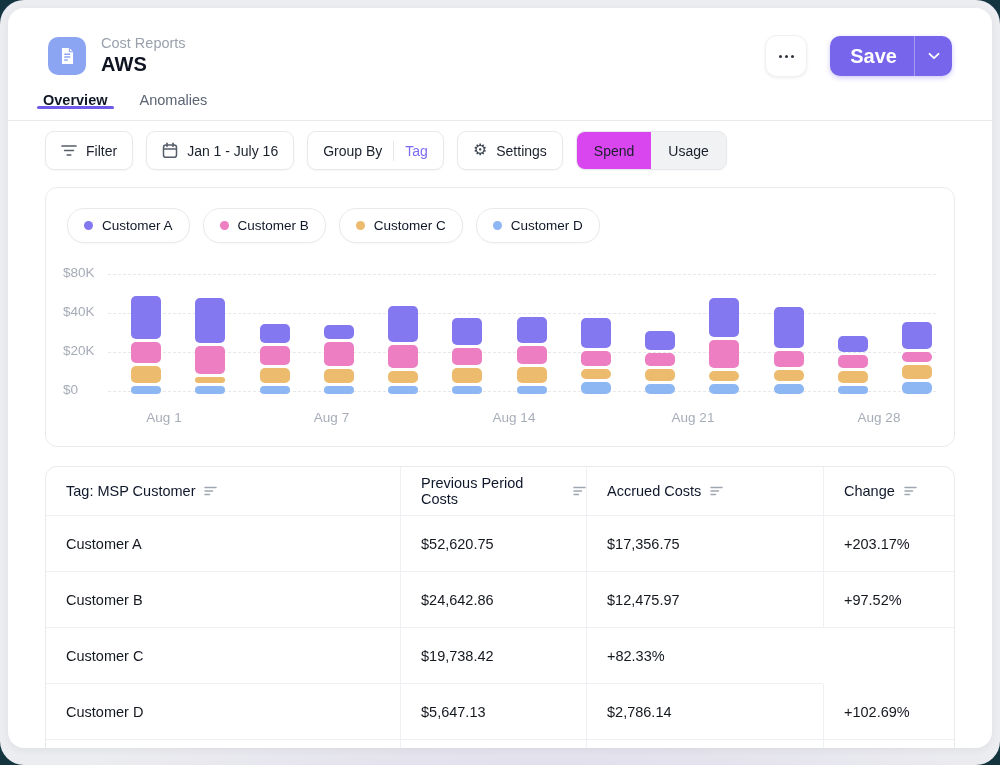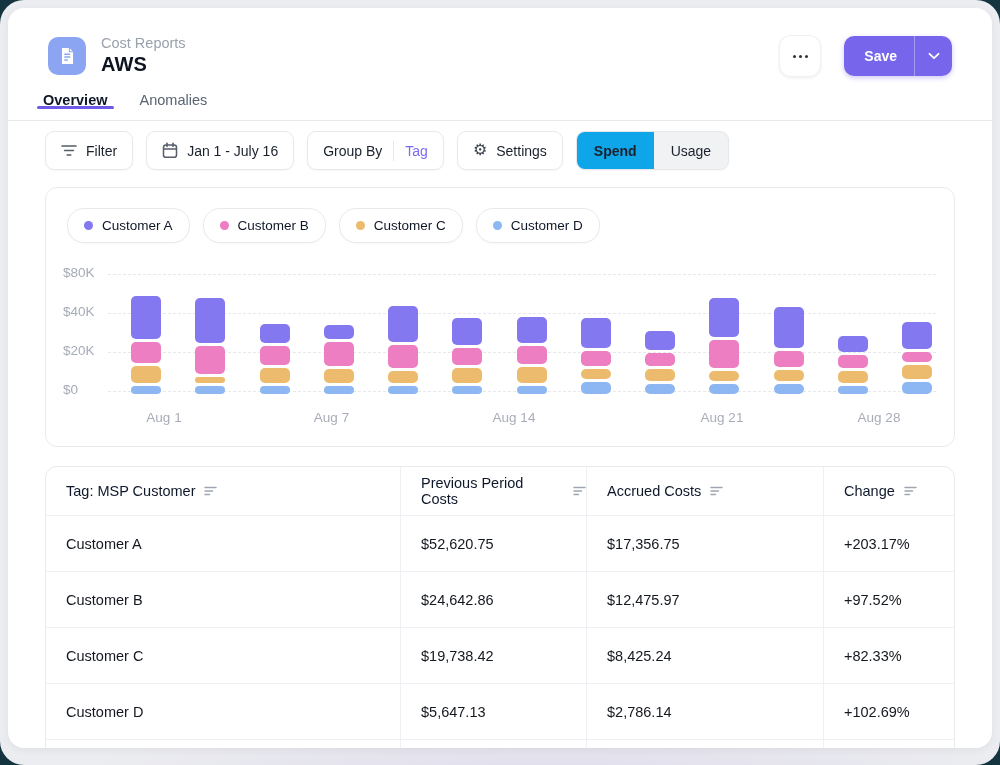--- a/index.html
+++ b/index.html
@@ -19,42 +19,42 @@
   .breadcrumb{font-size:14.5px;color:#9AA1AC;}
   .page-title{font-size:20px;font-weight:700;color:#0D1320;letter-spacing:.2px;}
 
   .header-actions{position:absolute;right:40px;top:27px;display:flex;align-items:center;gap:23px;}
   .more-btn{width:40px;height:40px;border-radius:12px;background:#fff;border:1px solid #F0F1F4;
         box-shadow:0 1px 3px rgba(16,24,40,.08);display:flex;align-items:center;justify-content:center;cursor:pointer;}
   .dots{display:flex;gap:3px;}
   .dots i{width:3px;height:3px;border-radius:50%;background:#30363F;display:block;}
   .save-btn{height:40px;border-radius:10px;display:flex;align-items:stretch;color:#fff;cursor:pointer;
         box-shadow:0 2px 5px rgba(119,101,236,.35);overflow:hidden;}
-  .save-label{display:flex;align-items:center;padding:0 17px 0 20px;font-size:14px;font-weight:700;}
+  .save-label{display:flex;align-items:center;padding:0 17px 0 20px;font-size:20px;font-weight:700;}
   .save-divider{width:1px;background:rgba(255,255,255,.35);}
   .save-caret{width:37px;display:flex;align-items:center;justify-content:center;}
 
   
   .tabs{position:absolute;left:35px;top:84px;display:flex;gap:32px;z-index:3;}
   .tab{font-size:14.5px;color:#5A6472;padding-bottom:1px;cursor:pointer;position:relative;}
   .tab.active{color:#101828;font-weight:700;}
   .tab.active::after{content:"";position:absolute;left:-6px;right:-6px;bottom:0;height:3px;border-radius:3px;}
   .tabs-divider{position:absolute;left:0;top:112px;width:100%;height:1px;background:#E9EAEE;}
 
   
   .toolbar{position:absolute;left:37px;top:123px;display:flex;gap:13px;align-items:center;}
   .tbtn{height:37px;border:1px solid #E7E8EC;border-radius:9px;background:#fff;display:flex;align-items:center;
         gap:9px;padding:0 15px;font-size:14px;color:#1A202C;box-shadow:0 1px 2px rgba(16,24,40,.04);cursor:pointer;white-space:nowrap;}
   .tbtn .vdiv{width:1px;height:20px;background:#E5E7EB;margin:0 2px;}
   .groupby-value{font-weight:400;}
   .gear-glyph{font-size:16px;color:#3F4651;line-height:1;margin-top:-1px;}
   .segmented{height:37px;border:1px solid #E7E8EC;border-radius:9px;background:#F1F2F4;display:flex;
         overflow:hidden;box-shadow:0 1px 2px rgba(16,24,40,.04);}
   .seg-item{padding:0 17px;display:flex;align-items:center;font-size:14px;color:#1A202C;cursor:pointer;}
-  .seg-item.active{background:#0ea5e9;font-weight:bold;}
+  .seg-item.active{background:#d946ef;}
 
   
   .chart-card{position:absolute;left:37px;top:179px;width:908px;height:258px;border:1px solid #E8EAEE;
         border-radius:12px;background:#fff;}
   .legend{position:absolute;left:21px;top:20px;display:flex;gap:13px;}
   .legend-pill{height:33px;border:1px solid #E7E9ED;border-radius:17px;display:flex;align-items:center;gap:9px;
         padding:0 16px;font-size:13.5px;color:#101828;background:#fff;box-shadow:0 1px 2px rgba(16,24,40,.03);cursor:pointer;}
   .legend-dot{width:9px;height:9px;border-radius:50%;}
   .gridline{position:absolute;left:62px;right:18px;height:0;border-top:1.5px dashed #E6E8EC;}
   .ytick{position:absolute;left:17px;font-size:13.5px;color:#A5ABB6;}
@@ -182,21 +182,21 @@
           <div class="ytick" style="top: 77px;">$80K</div>
           <div class="gridline" style="top: 125px;"></div>
           <div class="ytick" style="top: 116px;">$40K</div>
           <div class="gridline" style="top: 164px;"></div>
           <div class="ytick" style="top: 155px;">$20K</div>
           <div class="gridline" style="top: 203px;"></div>
           <div class="ytick" style="top: 194px;">$0</div>
           <div class="xtick" style="left: 118px;">Aug 1</div>
           <div class="xtick" style="left: 285.5px;">Aug 7</div>
           <div class="xtick" style="left: 468px;">Aug 14</div>
-          <div class="xtick" style="left: 676px;">Aug 21</div>
+          <div class="xtick" style="left: 647px;">Aug 21</div>
           <div class="xtick" style="left: 833px;">Aug 28</div>
           <div class="bar-seg" style="left: 85px; top: 197.63px; height: 8.37px; background: rgb(141, 183, 242);"></div>
           <div class="bar-seg" style="left: 85px; top: 177.68px; height: 16.95px; background: rgb(236, 187, 110);"></div>
           <div class="bar-seg" style="left: 85px; top: 153.8px; height: 20.88px; background: rgb(236, 126, 193);"></div>
           <div class="bar-seg" style="left: 85px; top: 107.547px; height: 43.2525px; background: rgb(131, 120, 240);"></div>
           <div class="bar-seg" style="left: 149.25px; top: 197.63px; height: 8.37px; background: rgb(141, 183, 242);"></div>
           <div class="bar-seg" style="left: 149.25px; top: 188.81px; height: 5.82px; background: rgb(236, 187, 110);"></div>
           <div class="bar-seg" style="left: 149.25px; top: 157.7px; height: 28.11px; background: rgb(236, 126, 193);"></div>
           <div class="bar-seg" style="left: 149.25px; top: 109.595px; height: 45.105px; background: rgb(131, 120, 240);"></div>
           <div class="bar-seg" style="left: 213.5px; top: 197.63px; height: 8.37px; background: rgb(141, 183, 242);"></div>
@@ -298,21 +298,20 @@
           </div>
           <div class="trow">
             <div class="tcell">Customer B</div>
             <div class="tcell">$24,642.86</div>
             <div class="tcell">$12,475.97</div>
             <div class="tcell">+97.52%</div>
           </div>
           <div class="trow">
             <div class="tcell">Customer C</div>
             <div class="tcell">$19,738.42</div>
-            <div class="tcell">$8,425.24</div>
             <div class="tcell">+82.33%</div>
           </div>
           <div class="trow">
             <div class="tcell">Customer D</div>
             <div class="tcell">$5,647.13</div>
             <div class="tcell">$2,786.14</div>
             <div class="tcell">+102.69%</div>
           </div>
           <div class="trow partial">
             <div class="tcell"></div>

